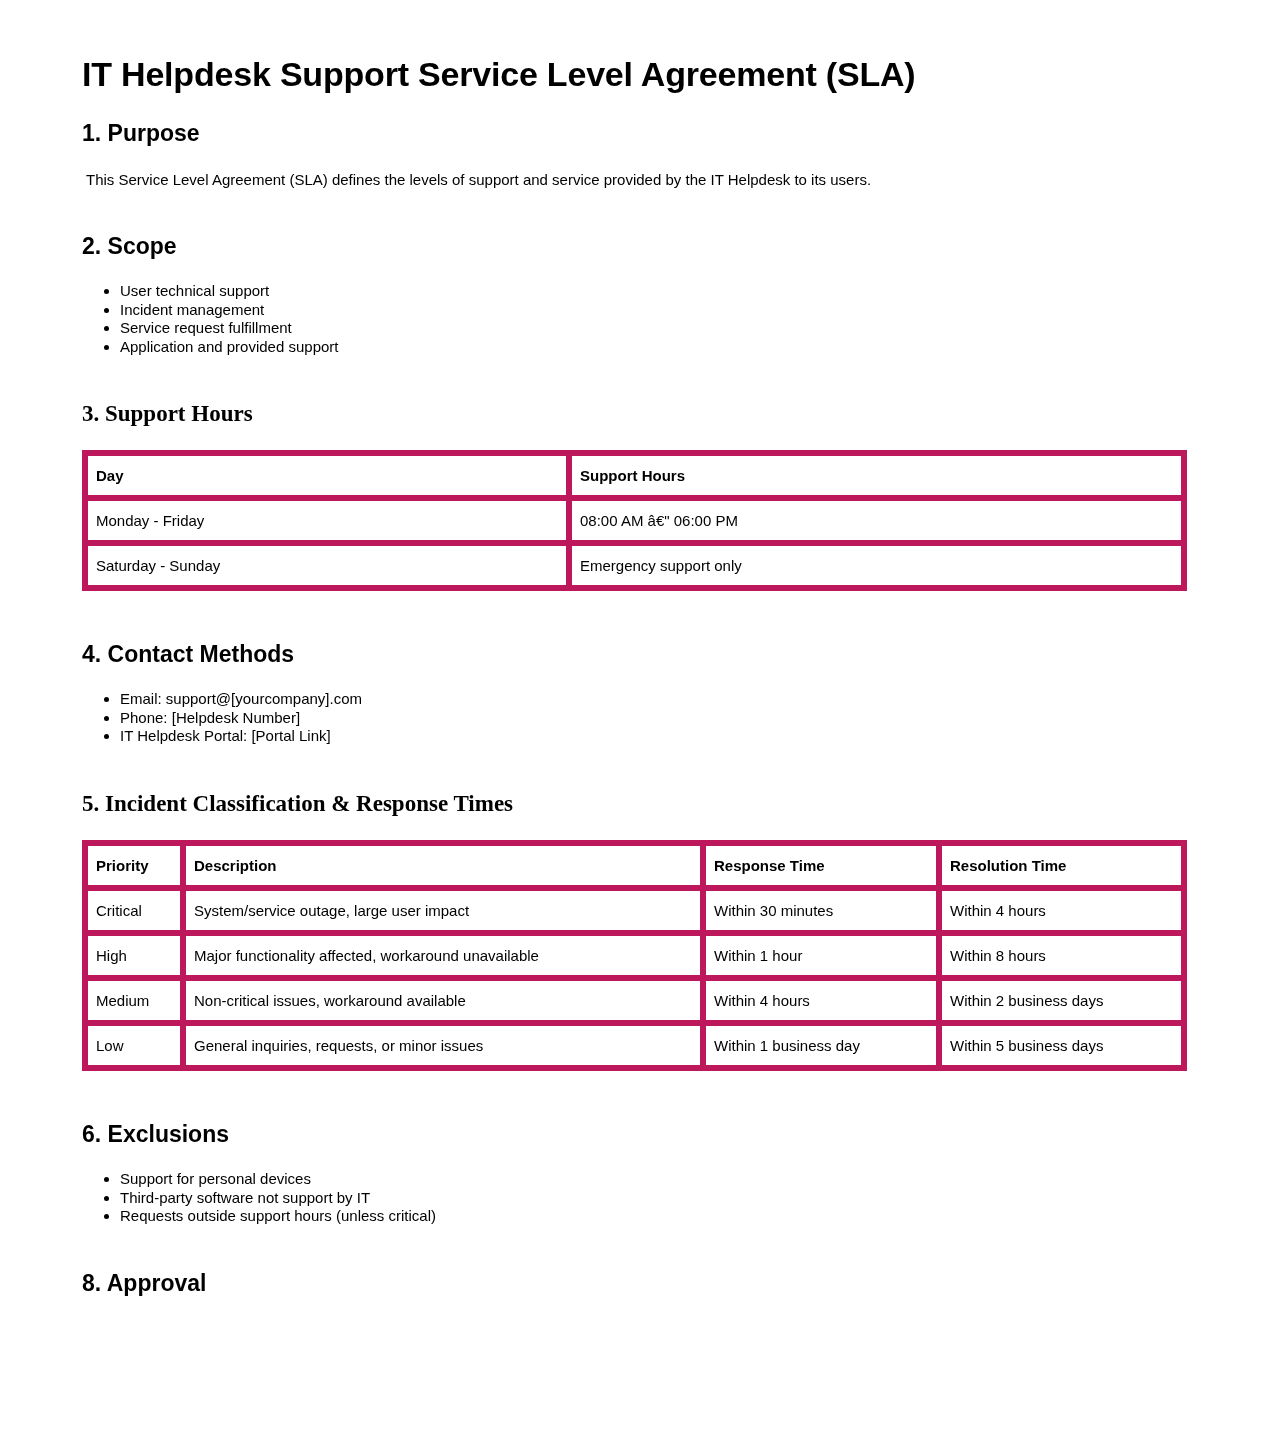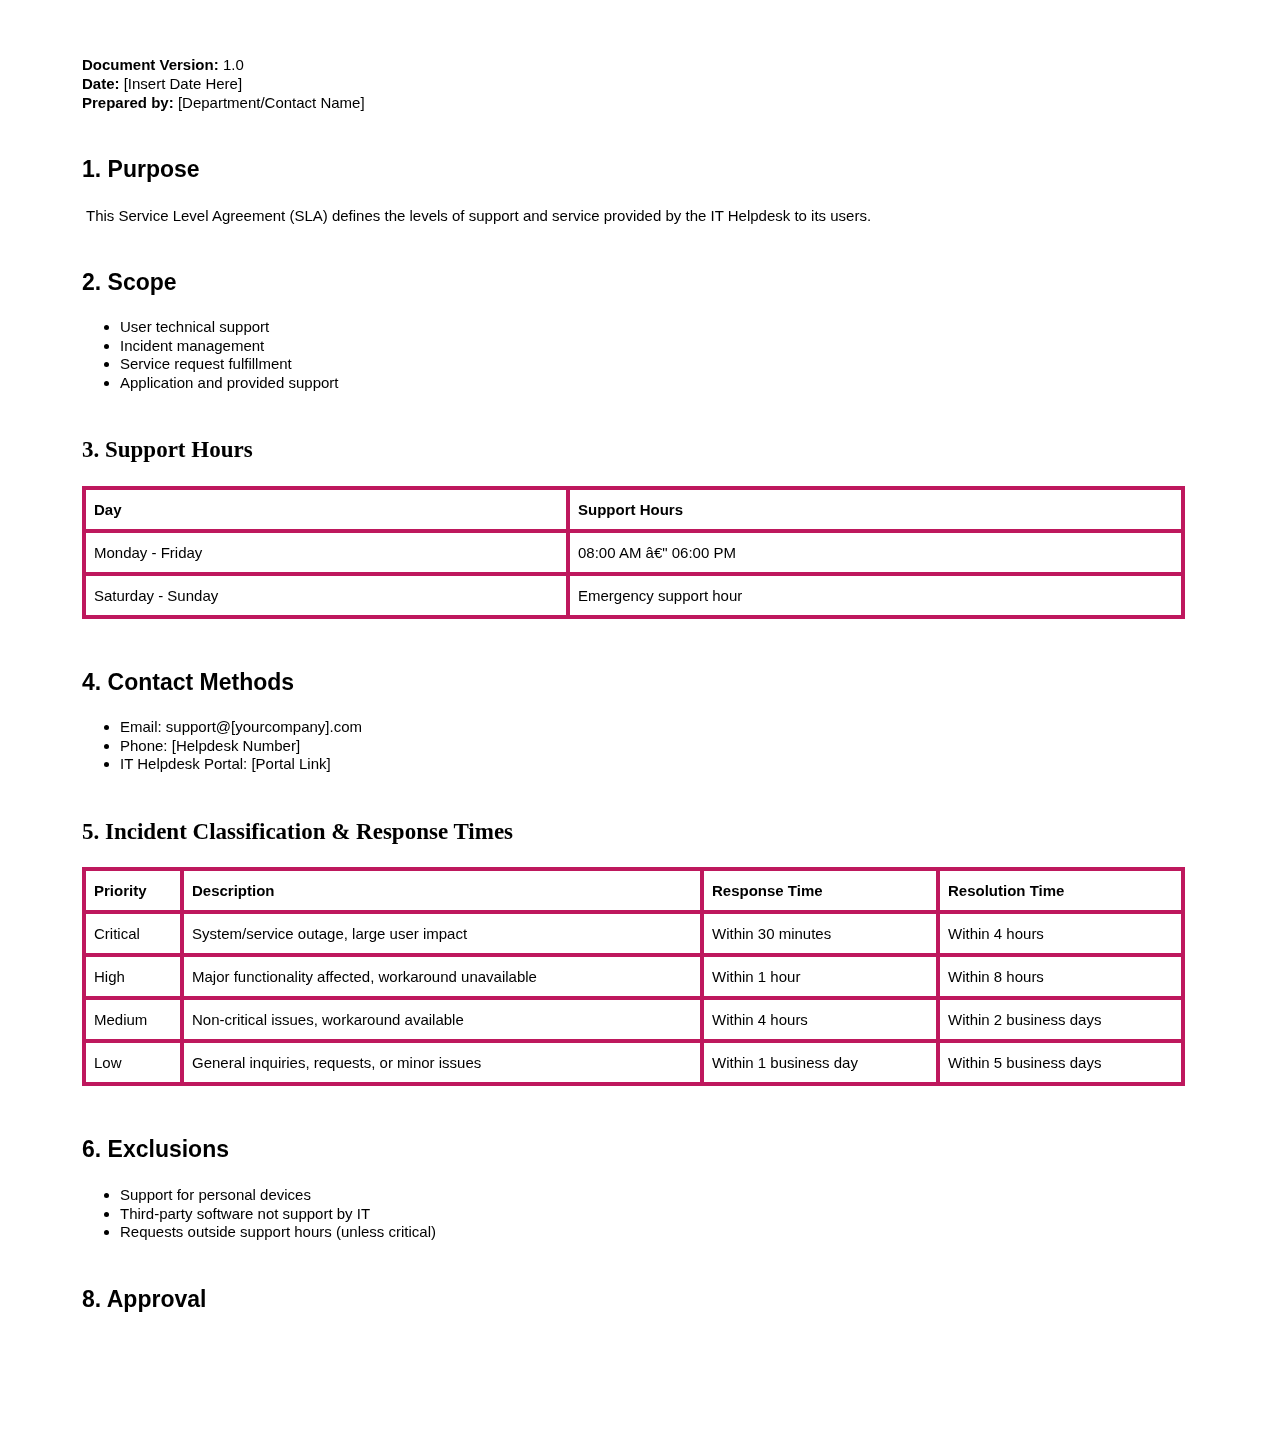--- a/index.html
+++ b/index.html
@@ -57,21 +57,21 @@
     padding: 0;
   }
   table.doc-table {
     border-collapse: collapse;
     width: 1099px;
     table-layout: fixed;
     margin: 0;
   }
   table.doc-table th,
   table.doc-table td {
-    border: 4px solid #be185d;
+    border: 6px solid #be185d;
     text-align: left;
     vertical-align: middle;
     font-size: 15px;
     line-height: 19px;
     padding: 10px 8px 10px 8px;
     height: 39px;
     box-sizing: border-box;
   }
   table.doc-table th { font-weight: bold; }
   table.doc-table td { font-weight: normal; }
@@ -85,35 +85,22 @@
   table.incident col.c3 { width: 245px; }
   .section-table { margin-bottom: 50px; }
   .section-heading-tight { margin-bottom: 30px; font-family: Liberation Serif, serif; }
   .clipped { overflow: hidden; }
 </style>
 </head>
 <body>
 
 <div class="page">
 
-
-  <div class="meta">
-    <div>
-      <span class="lbl">Document Version:</span>
-      <span>1.0</span>
-    </div>
-    <div>
-      <span class="lbl">Date:</span>
-      <span>[Insert Date Here]</span>
-    </div>
-    <div>
-      <span class="lbl">Prepared by:</span>
-      <span>[Department/Contact Name]</span>
-    </div>
-  </div>
+  <h1 class="doc-title">IT Helpdesk Support Service Level Agreement (SLA)</h1>
+
 
   <div class="section">
     <h2 class="section-heading">1. Purpose</h2>
     <p class="body-text">This Service Level Agreement (SLA) defines the levels of support and service provided by the IT Helpdesk to its users.</p>
   </div>
 
   <div class="section">
     <h2 class="section-heading">2. Scope</h2>
     <ul class="bullets">
       <li>User technical support</li>
@@ -136,21 +123,21 @@
           <th>Support Hours</th>
         </tr>
       </thead>
       <tbody>
         <tr>
           <td>Monday - Friday</td>
           <td>08:00 AM â€" 06:00 PM</td>
         </tr>
         <tr>
           <td>Saturday - Sunday</td>
-          <td>Emergency support hour</td>
+          <td>Emergency support only</td>
         </tr>
       </tbody>
     </table>
   </div>
 
   <div class="section">
     <h2 class="section-heading">4. Contact Methods</h2>
     <ul class="bullets">
       <li>Email: support@[yourcompany].com</li>
       <li>Phone: [Helpdesk Number]</li>

